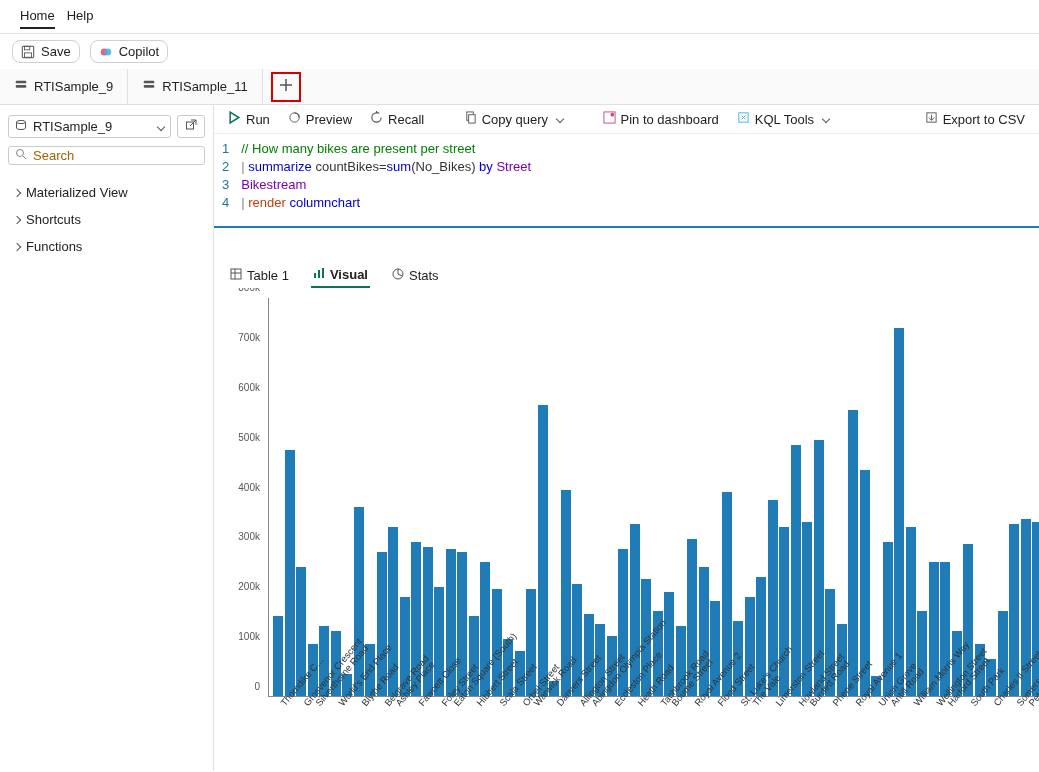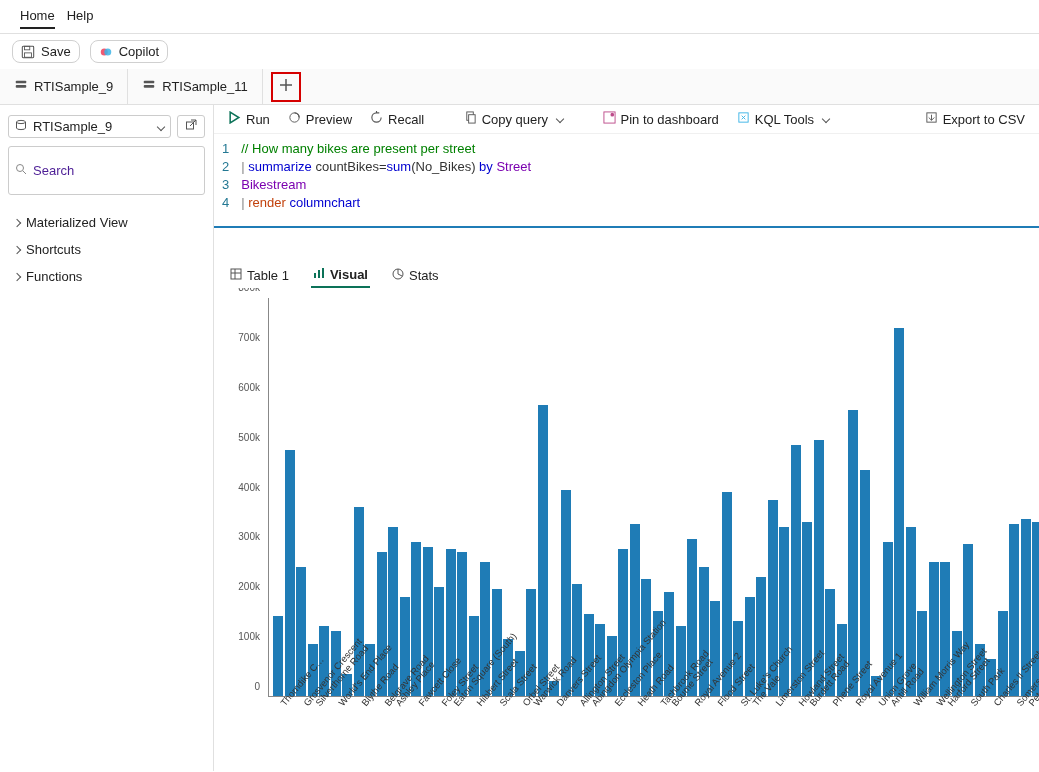--- a/index.html
+++ b/index.html
@@ -15,21 +15,21 @@
 .tab.active { background:#f1f1f2; border-bottom:2px solid #333; }
 .tab .sm-icon svg { width:14px; height:14px; }
 .tab-actions { display:flex; align-items:center; }
 .red-box { border:2px solid #d50000; padding:2px; display:flex; align-items:center; justify-content:center; }
 .body-split { display:flex; height:calc(772px - 30px - 40px - 36px); }
 .sidebar { width:214px; border-right:1px solid #e0e0e0; padding:10px 8px; }
 .sb-head { display:flex; align-items:center; justify-content:space-between; font-weight:600; margin-bottom:8px; }
 .sb-db { display:flex; gap:6px; margin-bottom:8px; }
 .db-select { flex:1; display:flex; align-items:center; gap:6px; border:1px solid #ccc; border-radius:3px; padding:3px 6px; }
 .db-open { border:1px solid #ccc; border-radius:3px; width:28px; display:flex; align-items:center; justify-content:center; }
-.sb-search { display:flex; gap:6px; border:1px solid #ccc; border-radius:3px; padding:16px 6px; margin-bottom:14px; color:#4c1d95; }
+.sb-search { display:flex; gap:6px; border:1px solid #ccc; border-radius:3px; padding:1px 6px; margin-bottom:14px; color:#a16207; }
 .sb-item { display:flex; align-items:center; gap:6px; padding:6px 6px; cursor:pointer; }
 .main { flex:1; display:flex; flex-direction:column; min-width:0; }
 .action-bar { display:flex; align-items:center; gap:18px; padding:6px 14px; border-bottom:1px solid #f0f0f0; }
 .ab-btn { display:flex; align-items:center; gap:5px; cursor:pointer; }
 .ab-sep { color:transparent; }
 .editor { padding:6px 8px 14px 8px; font-family:Consolas, monospace; font-size:13px; line-height:18px; display:flex; }
 .gutter { color:#237893; text-align:right; padding-right:12px; user-select:none; }
 .gutter div { height:18px; }
 .code div { height:18px; white-space:pre; }
 .c-green { color:#008000; }

